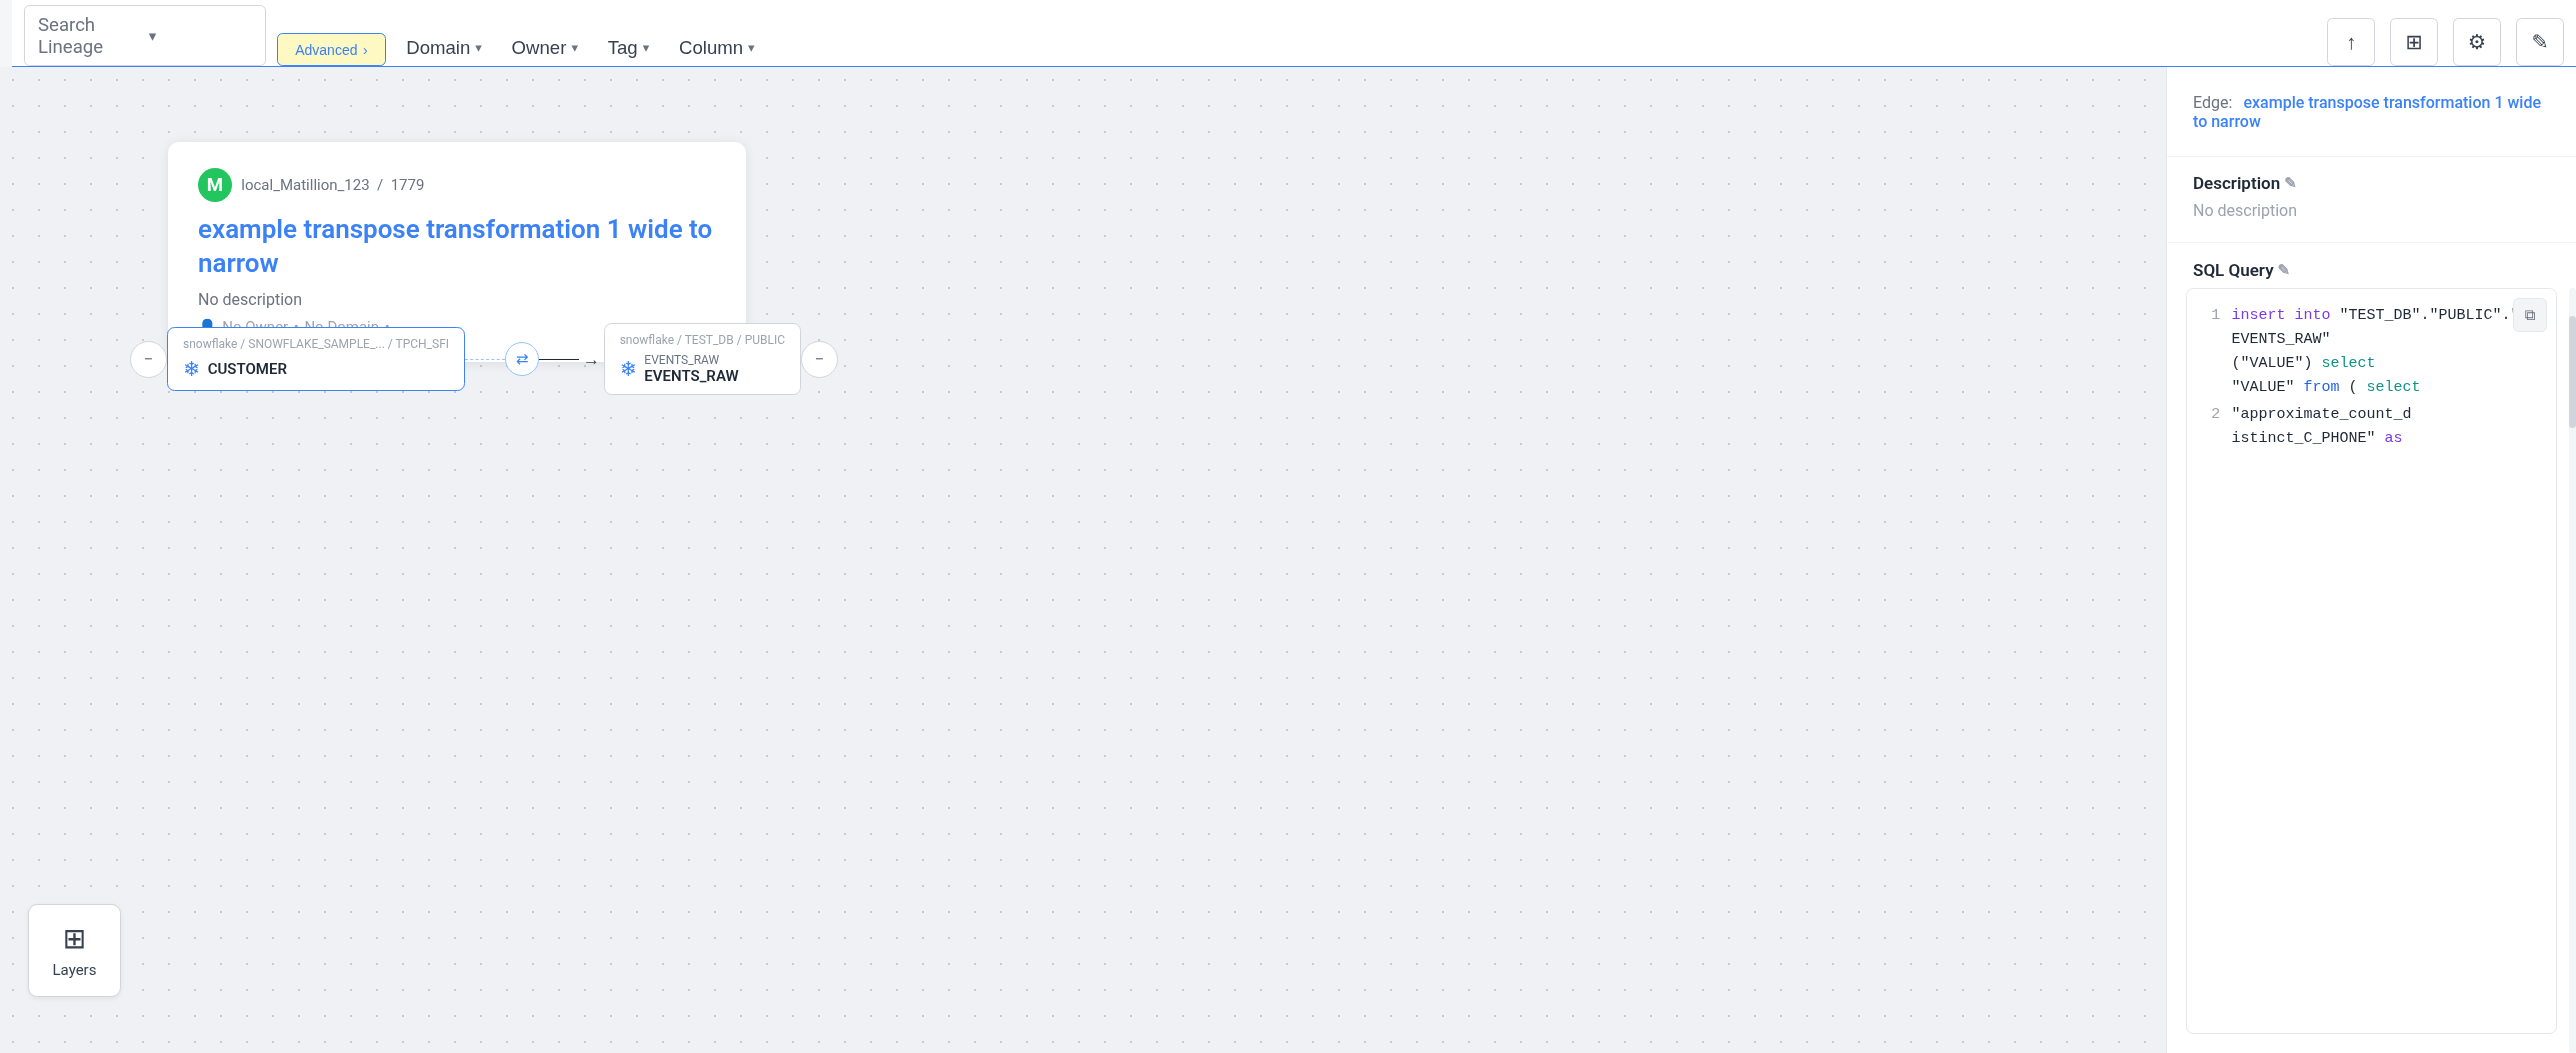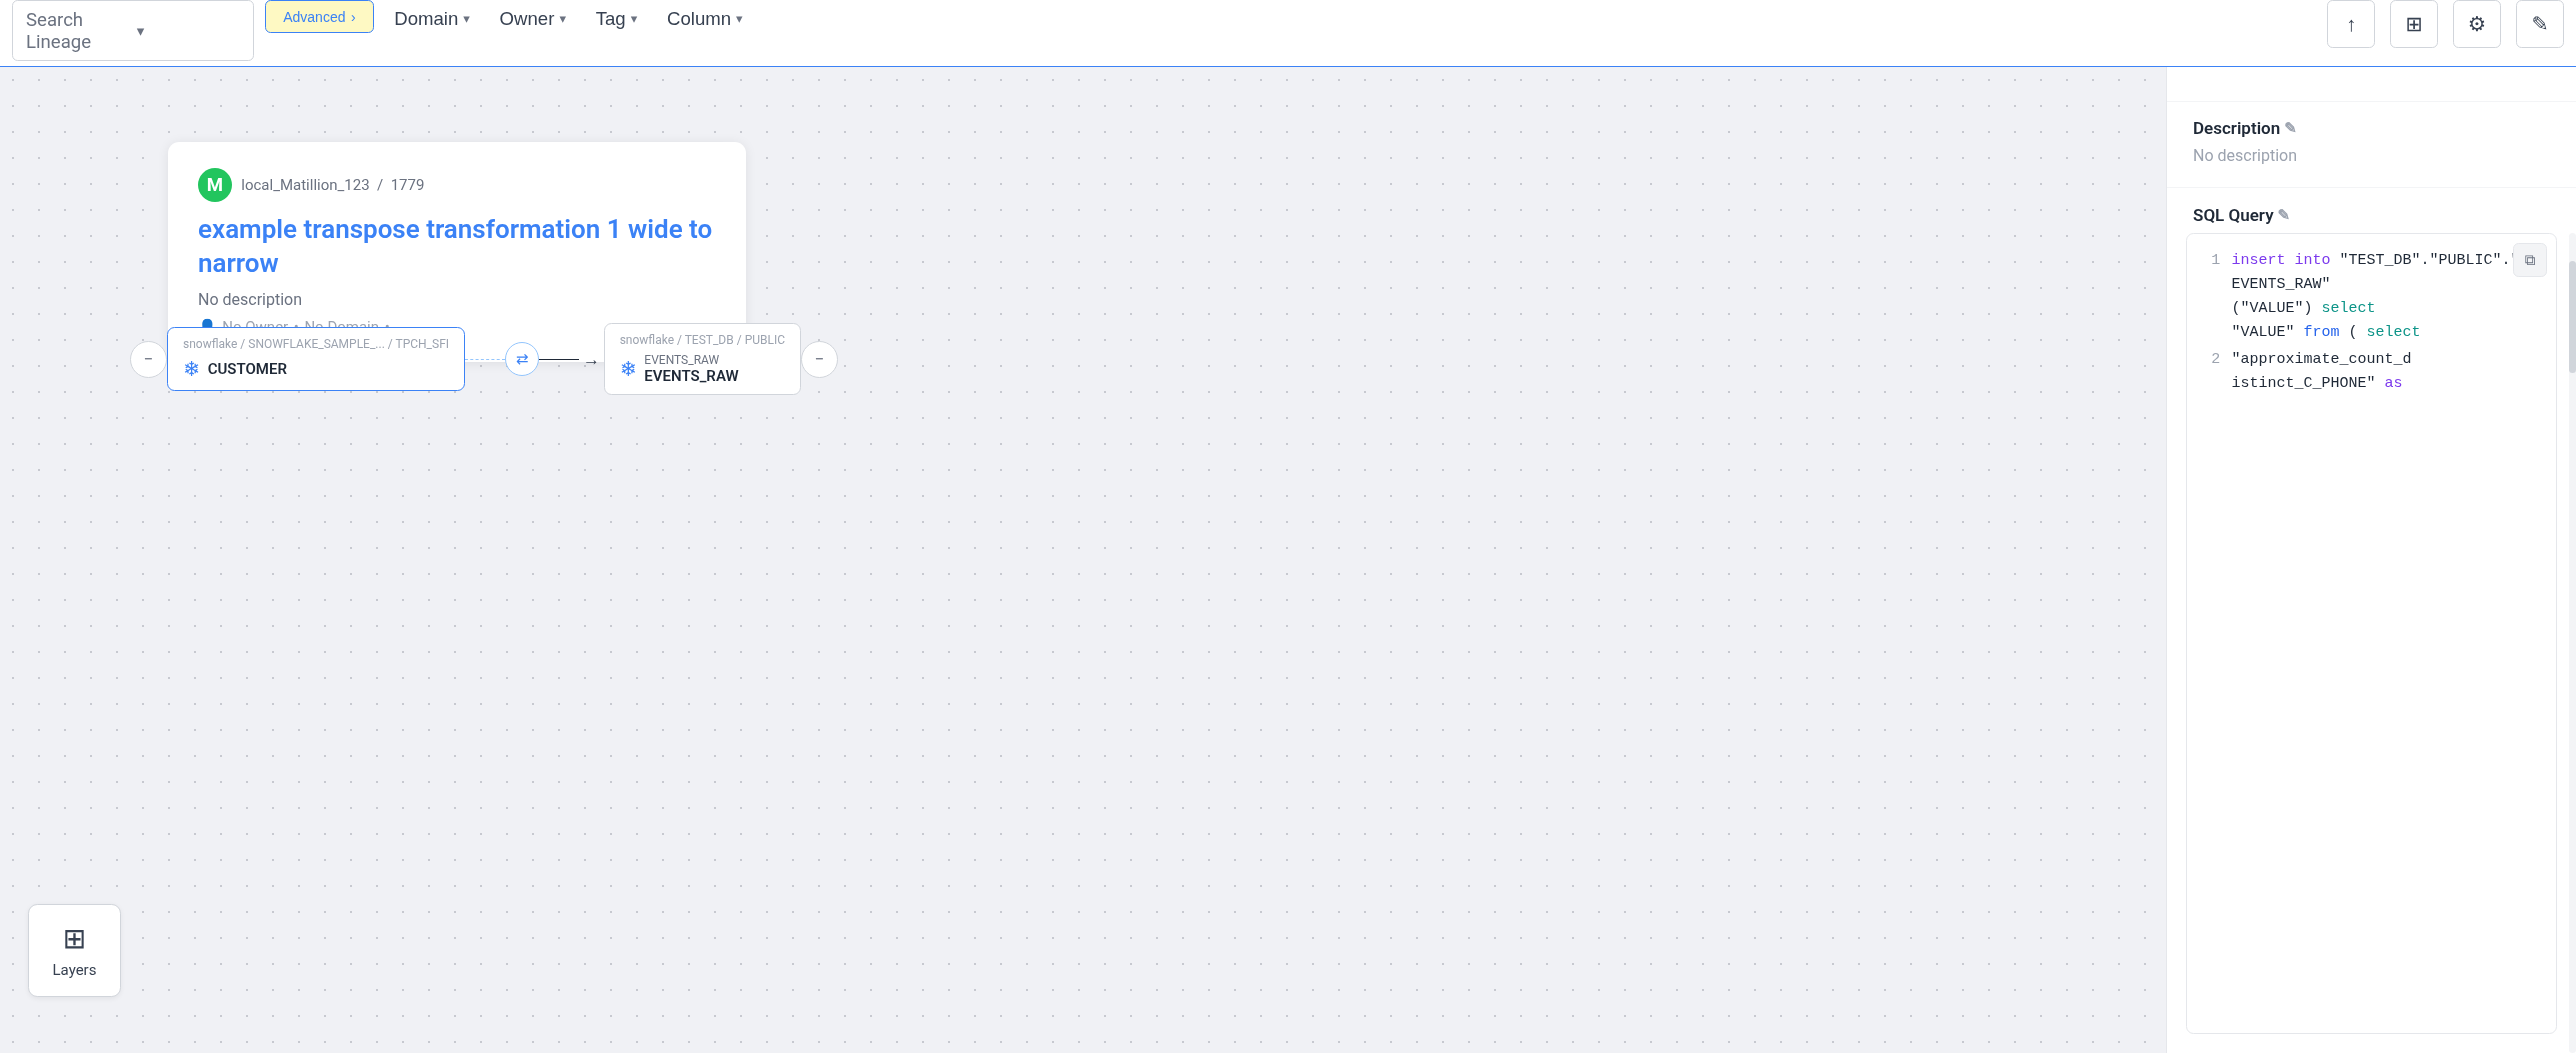--- a/index.html
+++ b/index.html
@@ -1,23 +1,23 @@
 <!DOCTYPE html>
 <html style="font-size:15px"><head>
   <meta charset="utf-8">
   <style>
     * { box-sizing: border-box; margin: 0; padding: 0; }
     body { font-family: -apple-system, BlinkMacSystemFont, 'Segoe UI', Roboto, sans-serif; background: #f5f6f8; overflow: hidden; width: 2576px; height: 1053px; }
 
     
     .toolbar {
-      display: flex; align-items: flex-start; gap: 11.2px;
+      display: flex; align-items: flex-end; gap: 11.2px;
       padding: 0 12px; height: 67px;
       background: #fff; border-bottom: 1.9px solid #3b82f6;
-      position: relative; z-index: 10;
+      position: relative; z-index: 10; margin-left: 12px;
     }
     .search-lineage {
       display: flex; align-items: center; gap: 7.5px;
       border: 1.4px solid #d1d5db; border-radius: 5.6px;
       padding: 7.5px 13px; background: #fff;
       width: 242px; cursor: pointer;
     }
     .search-lineage span { font-size: 18.6px; color: #6b7280; flex: 1; }
     .search-lineage .chevron { color: #6b7280; font-size: 15px; }
     .advanced-btn {
@@ -288,20 +288,25 @@
     <div class="layers-btn">
       <span class="icon">⊞</span>
       <span class="label">Layers</span>
     </div>
   </div>
 
   <div class="right-panel">
 
 
 
+    <div class="panel-section">
+      <span class="panel-label">Edge:</span>
+      &nbsp;
+      <a class="panel-value link">example transpose transformation 1 wide to narrow</a>
+    </div>
 
     <hr class="divider">
 
     <div class="section-title">
       <span>Description</span>
       <span class="edit-icon">✎</span>
     </div>
     <p class="no-desc">No description</p>
 
     <hr class="divider">

